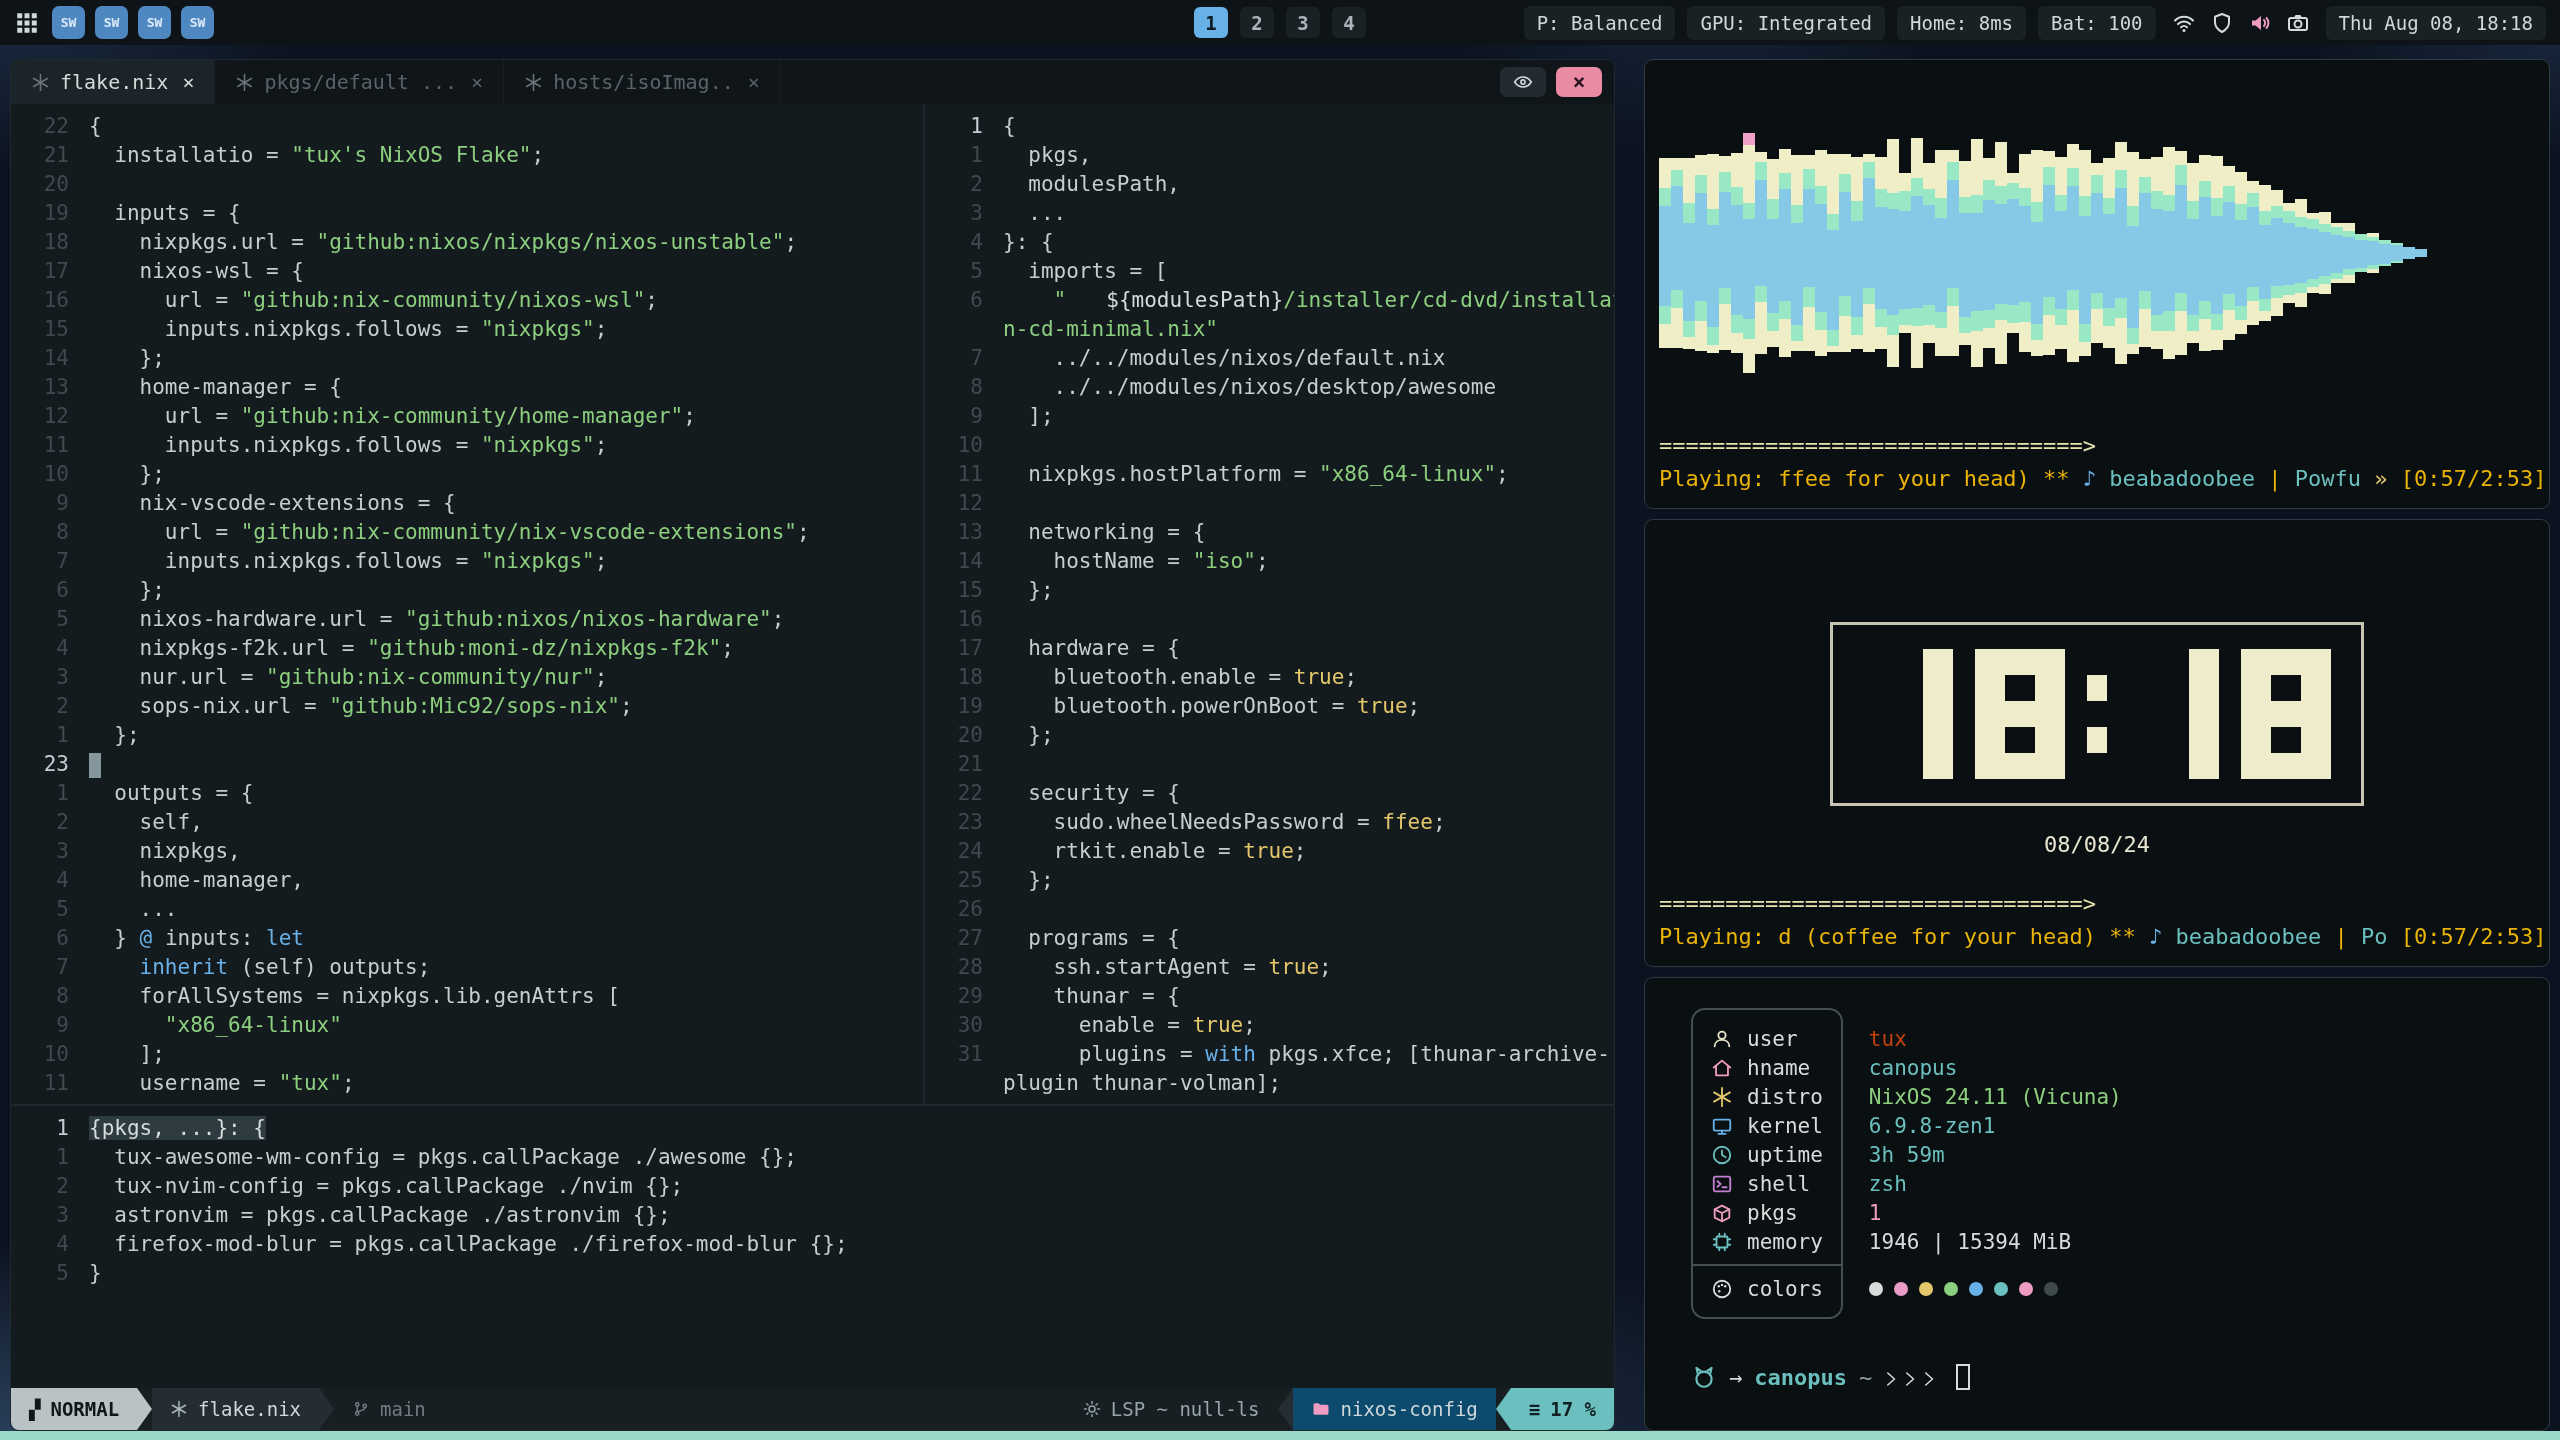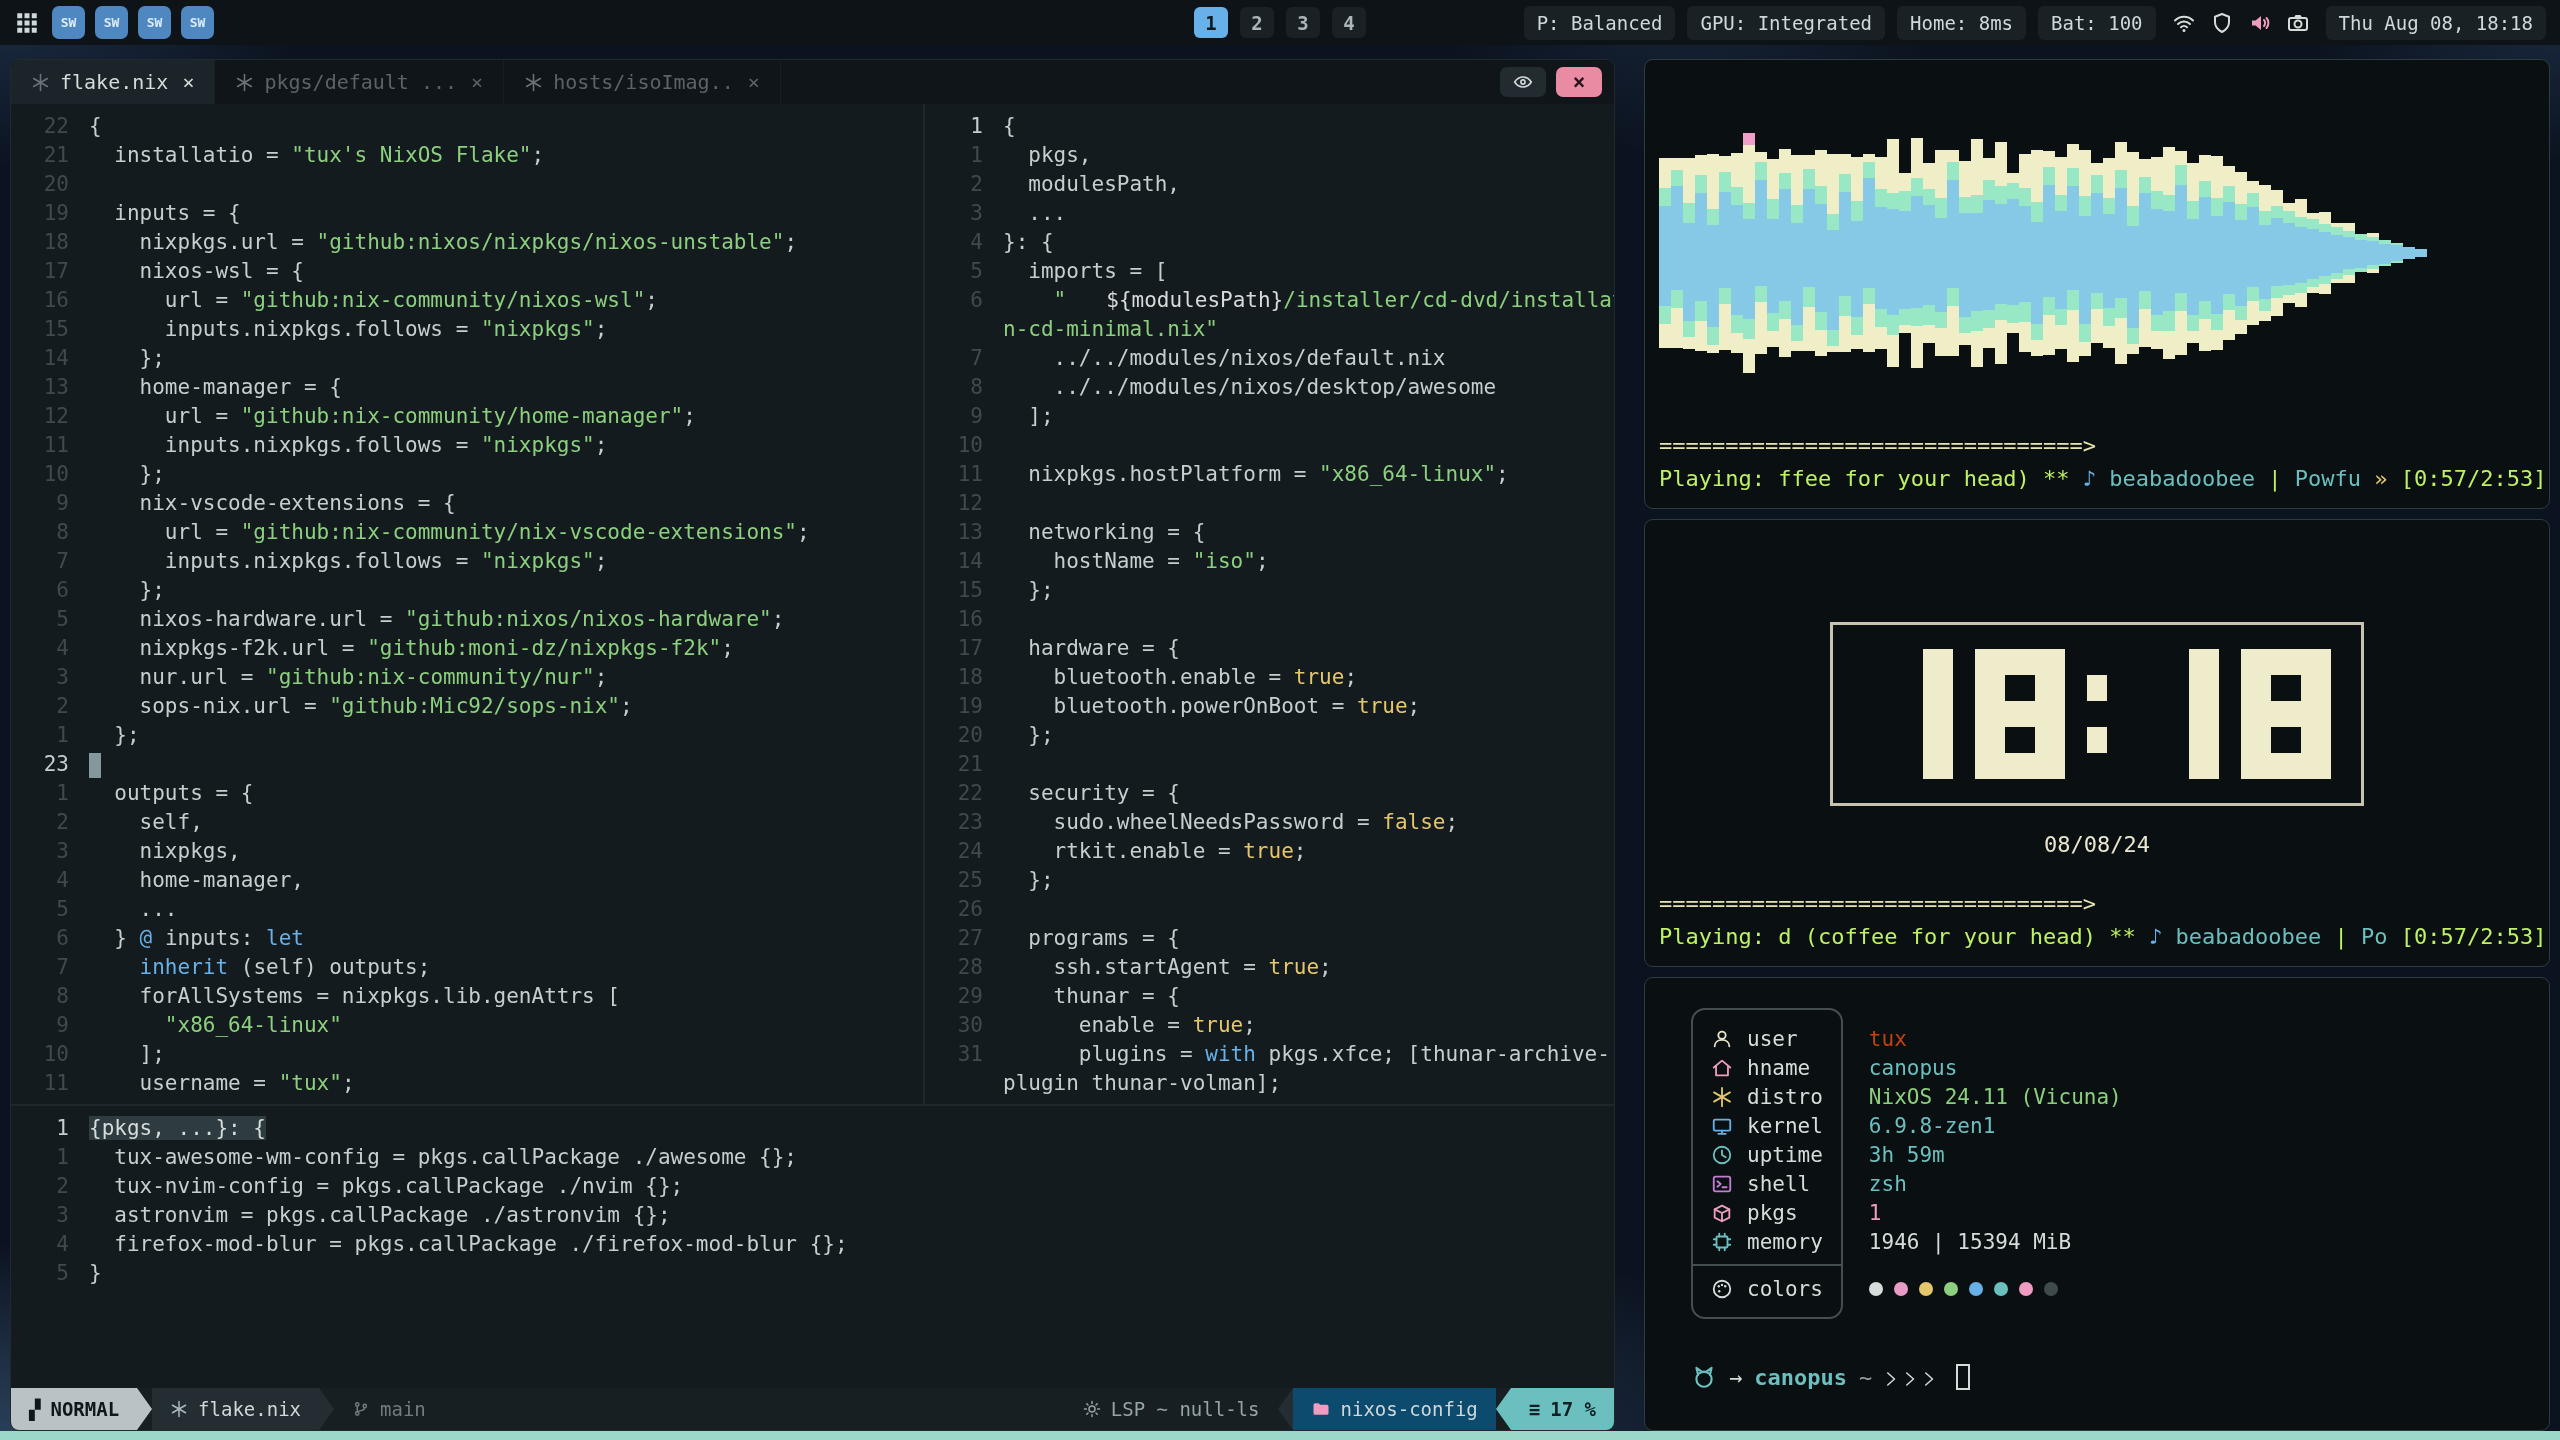--- a/index.html
+++ b/index.html
@@ -90,21 +90,21 @@
   .viz-area { flex:1; display:flex; align-items:center; }
   .viz-cols { display:flex; align-items:center; }
   .vcol { width:12px; display:flex; flex-direction:column; align-items:center; justify-content:center; }
   .vb { width:12px; }
   .vb.cream { background:#efeec7; }
   .vb.mint  { background:#98e8c5; }
   .vb.sky   { background:#85c9e6; }
   .vb.pink  { background:#f0a0c8; }
   .term-sep { width:100%; font-size:22px; color:#e7e3ae; line-height:28px; white-space:pre; }
   .term-playing { width:100%; font-size:22px; line-height:30px; margin-top:4px; white-space:pre; }
-  .c-t { color:#bef264; } .c-note { color:#67b0e8; } .c-artist { color:#6cbfbf; } .c-sep { color:#e5c76b; }
+  .c-t { color:#eab308; } .c-note { color:#67b0e8; } .c-artist { color:#6cbfbf; } .c-sep { color:#e5c76b; }
 
   
   .clock-frame { margin-top:88px; border:3px solid #c6c3b0; padding:24px 30px; display:flex; align-items:center; gap:22px; }
   .digit { display:grid; grid-auto-rows:26px; }
   .digit div { width:30px; }
   .digit.colon div { width:20px; }
   .digit .on { background:#efeccb; }
   .clock-date { margin-top:26px; font-size:22px; color:#e8e6d0; }
   .clock-spacer { flex:1; }
 
@@ -278,21 +278,21 @@
         <div class="code-line"><span class="ln">13</span><span class="ln-gap"></span><span class="code"><span class="c-fg">  networking = {</span></span></div>
         <div class="code-line"><span class="ln">14</span><span class="ln-gap"></span><span class="code"><span class="c-fg">    hostName = </span><span class="c-str">"iso"</span><span class="c-fg">;</span></span></div>
         <div class="code-line"><span class="ln">15</span><span class="ln-gap"></span><span class="code"><span class="c-fg">  };</span></span></div>
         <div class="code-line"><span class="ln">16</span><span class="ln-gap"></span><span class="code"></span></div>
         <div class="code-line"><span class="ln">17</span><span class="ln-gap"></span><span class="code"><span class="c-fg">  hardware = {</span></span></div>
         <div class="code-line"><span class="ln">18</span><span class="ln-gap"></span><span class="code"><span class="c-fg">    bluetooth.enable = </span><span class="c-bool">true</span><span class="c-fg">;</span></span></div>
         <div class="code-line"><span class="ln">19</span><span class="ln-gap"></span><span class="code"><span class="c-fg">    bluetooth.powerOnBoot = </span><span class="c-bool">true</span><span class="c-fg">;</span></span></div>
         <div class="code-line"><span class="ln">20</span><span class="ln-gap"></span><span class="code"><span class="c-fg">  };</span></span></div>
         <div class="code-line"><span class="ln">21</span><span class="ln-gap"></span><span class="code"></span></div>
         <div class="code-line"><span class="ln">22</span><span class="ln-gap"></span><span class="code"><span class="c-fg">  security = {</span></span></div>
-        <div class="code-line"><span class="ln">23</span><span class="ln-gap"></span><span class="code"><span class="c-fg">    sudo.wheelNeedsPassword = </span><span class="c-bool">false</span><span class="c-fg">;</span></span></div>
+        <div class="code-line"><span class="ln">23</span><span class="ln-gap"></span><span class="code"><span class="c-fg">    sudo.wheelNeedsPassword = </span><span class="c-bool">ffee</span><span class="c-fg">;</span></span></div>
         <div class="code-line"><span class="ln">24</span><span class="ln-gap"></span><span class="code"><span class="c-fg">    rtkit.enable = </span><span class="c-bool">true</span><span class="c-fg">;</span></span></div>
         <div class="code-line"><span class="ln">25</span><span class="ln-gap"></span><span class="code"><span class="c-fg">  };</span></span></div>
         <div class="code-line"><span class="ln">26</span><span class="ln-gap"></span><span class="code"></span></div>
         <div class="code-line"><span class="ln">27</span><span class="ln-gap"></span><span class="code"><span class="c-fg">  programs = {</span></span></div>
         <div class="code-line"><span class="ln">28</span><span class="ln-gap"></span><span class="code"><span class="c-fg">    ssh.startAgent = </span><span class="c-bool">true</span><span class="c-fg">;</span></span></div>
         <div class="code-line"><span class="ln">29</span><span class="ln-gap"></span><span class="code"><span class="c-fg">    thunar = {</span></span></div>
         <div class="code-line"><span class="ln">30</span><span class="ln-gap"></span><span class="code"><span class="c-fg">      enable = </span><span class="c-bool">true</span><span class="c-fg">;</span></span></div>
         <div class="code-line"><span class="ln">31</span><span class="ln-gap"></span><span class="code"><span class="c-fg">      plugins = </span><span class="c-kw">with</span><span class="c-fg"> pkgs.xfce; [thunar-archive-</span></span></div>
         <div class="code-line"><span class="ln"></span><span class="ln-gap"></span><span class="code"><span class="c-fg">plugin thunar-volman];</span></span></div>
       </div>

